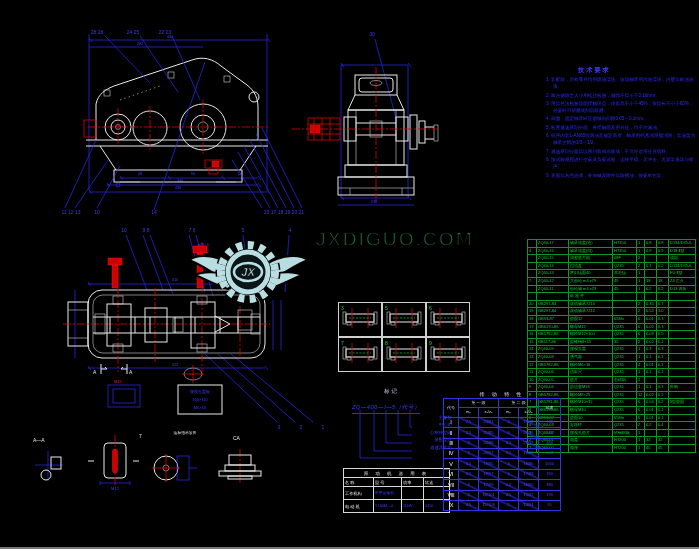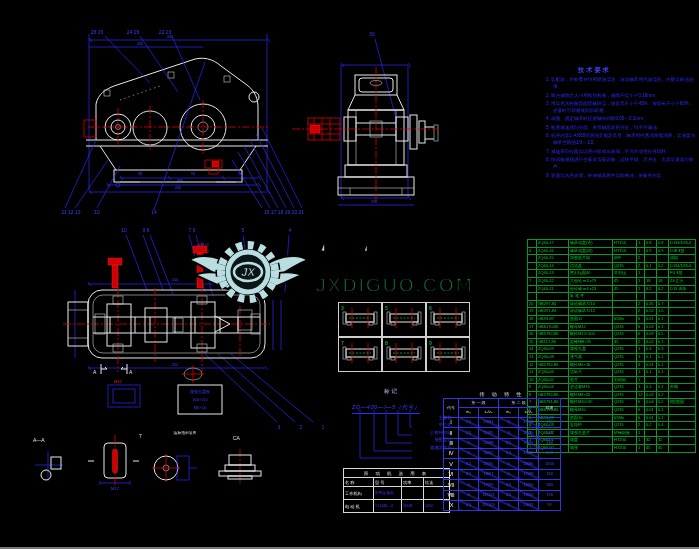--- a/index.html
+++ b/index.html
@@ -879,19 +879,18 @@
       <g>
         <circle cx="62" cy="44" r="27" fill="none" stroke="#000" stroke-width="11" stroke-dasharray="6,5.5"></circle>
         <circle cx="62" cy="44" r="27" fill="none" stroke="#b9dee2" stroke-width="8" stroke-dasharray="6,5.5"></circle>
         <circle cx="62" cy="44" r="22" fill="#0b1518" stroke="#000" stroke-width="2"></circle>
         <circle cx="62" cy="44" r="20" fill="none" stroke="#b9dee2" stroke-width="5"></circle>
         <ellipse cx="62" cy="44" rx="14" ry="9" fill="#0b1518" stroke="#b9dee2" stroke-width="2.5"></ellipse>
         <text x="62" y="48" text-anchor="middle" font-size="11" font-weight="bold" font-style="italic" fill="#b9dee2" stroke="#000" stroke-width=".4">JX</text>
       </g>
     </svg>
     <div class="wmtext">
-      <div class="brand">机械帝国</div>
       <div class="site">JXDIGUO.COM</div>
     </div>
   </div>
 
   <div class="abs" id="bottomedge"></div>
 </div>
 
 </body></html>

